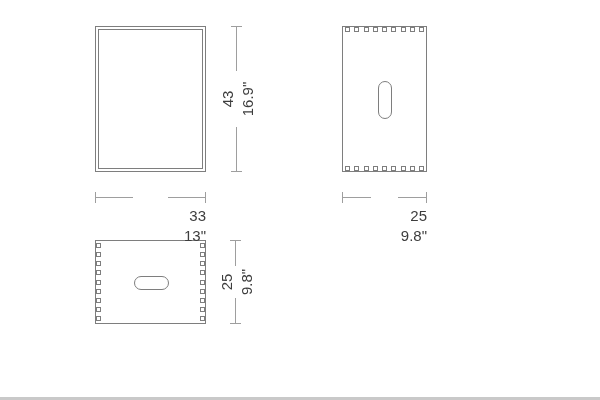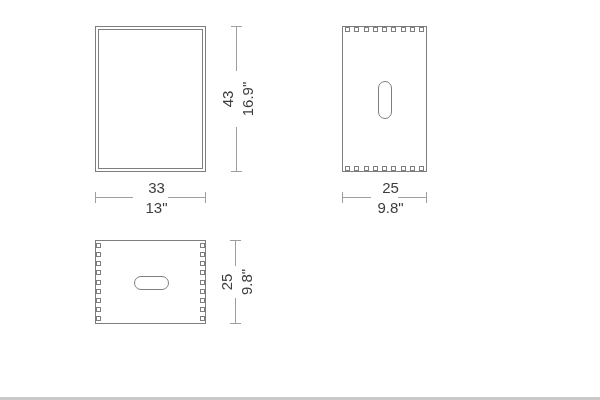--- a/index.html
+++ b/index.html
@@ -22,21 +22,21 @@
   
   .slot{position:absolute;border:1px solid #7e7e7e;border-radius:10px;background:#fff;}
   .slot.v{left:35px;top:54px;width:12px;height:36px;}
   .slot.h{left:38px;top:35px;width:33px;height:12px;}
   
   .hdim{position:absolute;height:36px;}
   .hdim .seg{position:absolute;top:16px;width:34%;height:1px;background:#9e9e9e;}
   .hdim .seg.l{left:0}.hdim .seg.r{right:0}
   .hdim .tick{position:absolute;top:11px;width:1px;height:11px;background:#9e9e9e;}
   .hdim .tick.l{left:0}.hdim .tick.r{right:0}
-  .hdim .lab{position:absolute;left:12px;right:0;text-align:center;line-height:15px;}
+  .hdim .lab{position:absolute;left:12px;right:0;text-align:right;line-height:15px;margin-top:28px;}
   .hdim .lab.top{top:-1px}
   .hdim .lab.bot{top:19px}
   .vdim{position:absolute;width:40px;}
   .vdim .seg{position:absolute;left:19px;width:1px;height:31%;background:#9e9e9e;}
   .vdim .seg.t{top:0}.vdim .seg.b{bottom:0}
   .vdim .tick{position:absolute;left:14px;width:11px;height:1px;background:#9e9e9e;}
   .vdim .tick.t{top:0}.vdim .tick.b{bottom:0}
   .vdim .lab{position:absolute;top:50%;white-space:nowrap;line-height:15px;}
   .vdim .lab.m{left:10px;transform:translate(-50%,-50%) rotate(-90deg);}
   .vdim .lab.i{left:30px;transform:translate(-50%,-50%) rotate(-90deg);}

